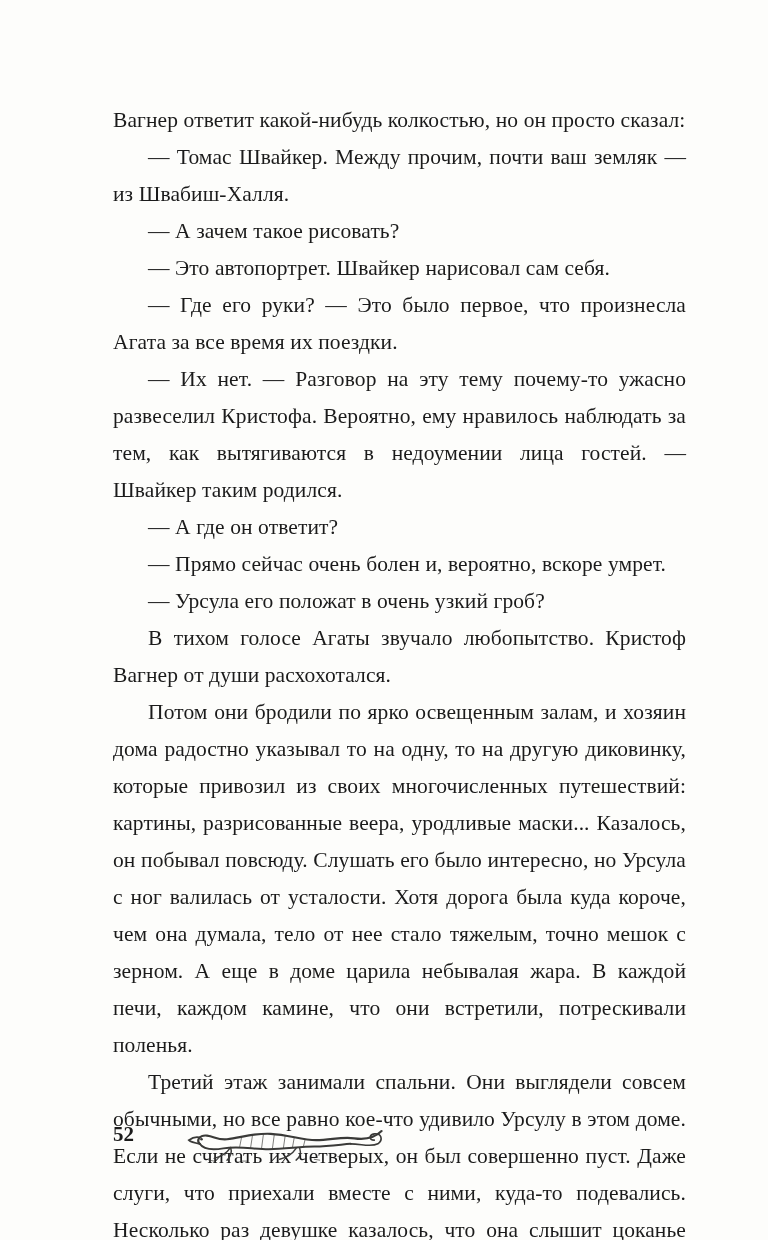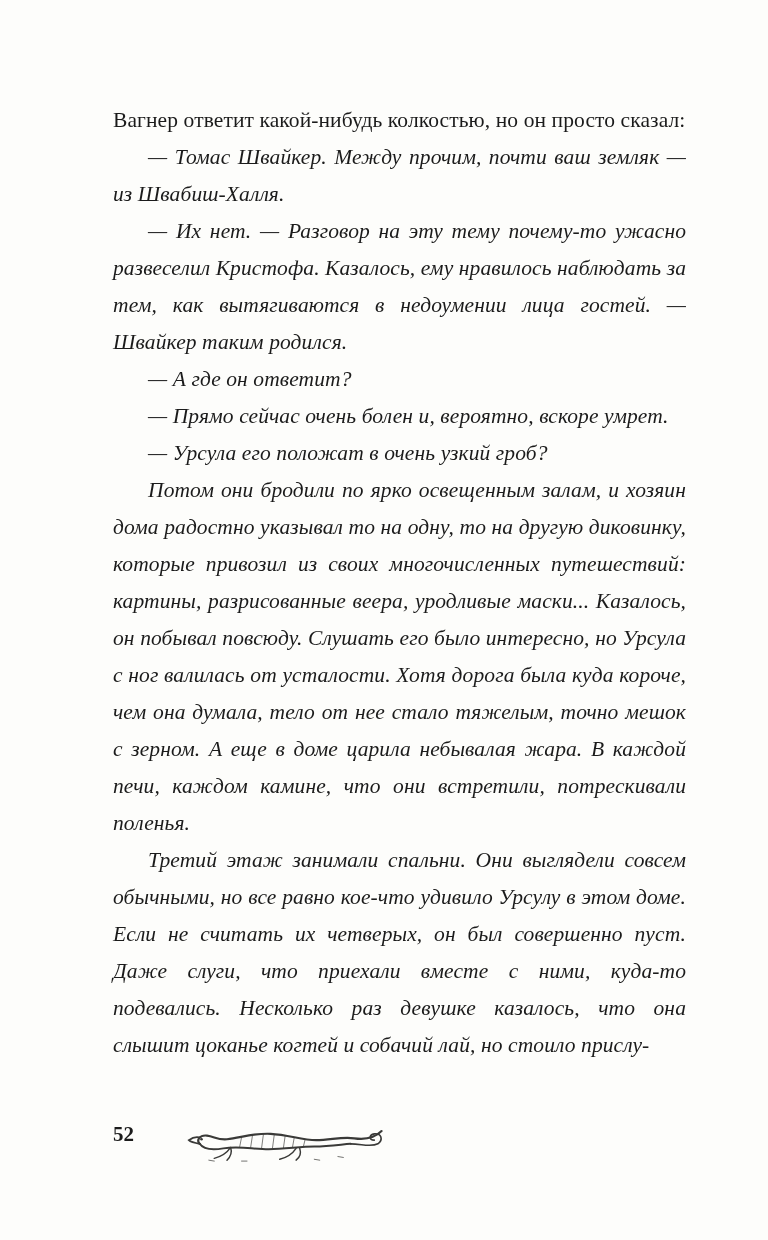--- a/index.html
+++ b/index.html
@@ -25,21 +25,20 @@
     line-height: 37px;
     text-align: justify;
     letter-spacing: 0.1px;
   }
   .text-column p {
     margin: 0;
     padding: 0;
   }
   .text-column p.indent {
     text-indent: 35px;
-    font-style: italic;
   }
   .text-column p.flush {
     text-indent: 0;
   }
   .footer {
     position: absolute;
     left: 113px;
     top: 1122px;
     width: 573px;
     height: 50px;
@@ -59,24 +58,28 @@
 </style>
 </head>
 <body>
 
 <div class="page">
 
   <div class="text-column">
 
   <p class="flush">Вагнер ответит какой-нибудь колкостью, но он просто сказал:</p>
       <p class="indent">— Томас Швайкер. Между прочим, почти ваш земляк — из Швабиш-Халля.</p>
-      <p class="indent">— Их нет. — Разговор на эту тему почему-то ужасно развеселил Кристофа. Казалось, ему нравилось наблюдать за тем, как вытягиваются в недоумении лица гостей. — Швайкер таким родился.</p>
+      <p class="indent">— А зачем такое рисовать?</p>
+      <p class="indent">— Это автопортрет. Швайкер нарисовал сам себя.</p>
+      <p class="indent">— Где его руки? — Это было первое, что произнесла Агата за все время их поездки.</p>
+      <p class="indent">— Их нет. — Разговор на эту тему почему-то ужасно развеселил Кристофа. Вероятно, ему нравилось наблюдать за тем, как вытягиваются в недоумении лица гостей. — Швайкер таким родился.</p>
       <p class="indent">— А где он ответит?</p>
       <p class="indent">— Прямо сейчас очень болен и, вероятно, вскоре умрет.</p>
       <p class="indent">— Урсула его положат в очень узкий гроб?</p>
+      <p class="indent">В тихом голосе Агаты звучало любопытство. Кристоф Вагнер от души расхохотался.</p>
       <p class="indent">Потом они бродили по ярко освещенным залам, и хозяин дома радостно указывал то на одну, то на другую диковинку, которые привозил из своих многочисленных путешествий: картины, разрисованные веера, уродливые маски... Казалось, он побывал повсюду. Слушать его было интересно, но Урсула с ног валилась от усталости. Хотя дорога была куда короче, чем она думала, тело от нее стало тяжелым, точно мешок с зерном. А еще в доме царила небывалая жара. В каждой печи, каждом камине, что они встретили, потрескивали поленья.</p>
       <p class="indent">Третий этаж занимали спальни. Они выглядели совсем обычными, но все равно кое-что удивило Урсулу в этом доме. Если не считать их четверых, он был совершенно пуст. Даже слуги, что приехали вместе с ними, куда-то подевались. Несколько раз девушке казалось, что она слышит цоканье когтей и собачий лай, но стоило прислу-</p>
     </div>
 
   <div class="footer">
     <span class="page-number">52</span>
     <svg class="ornament" width="200" height="40" viewBox="0 0 220 44" aria-hidden="true">
       <g fill="none" stroke="#3a3a38" stroke-width="1.6" stroke-linecap="round">
 
         <path d="M14 24 C 10 20, 14 14, 22 15 C 30 16, 34 20, 44 19

